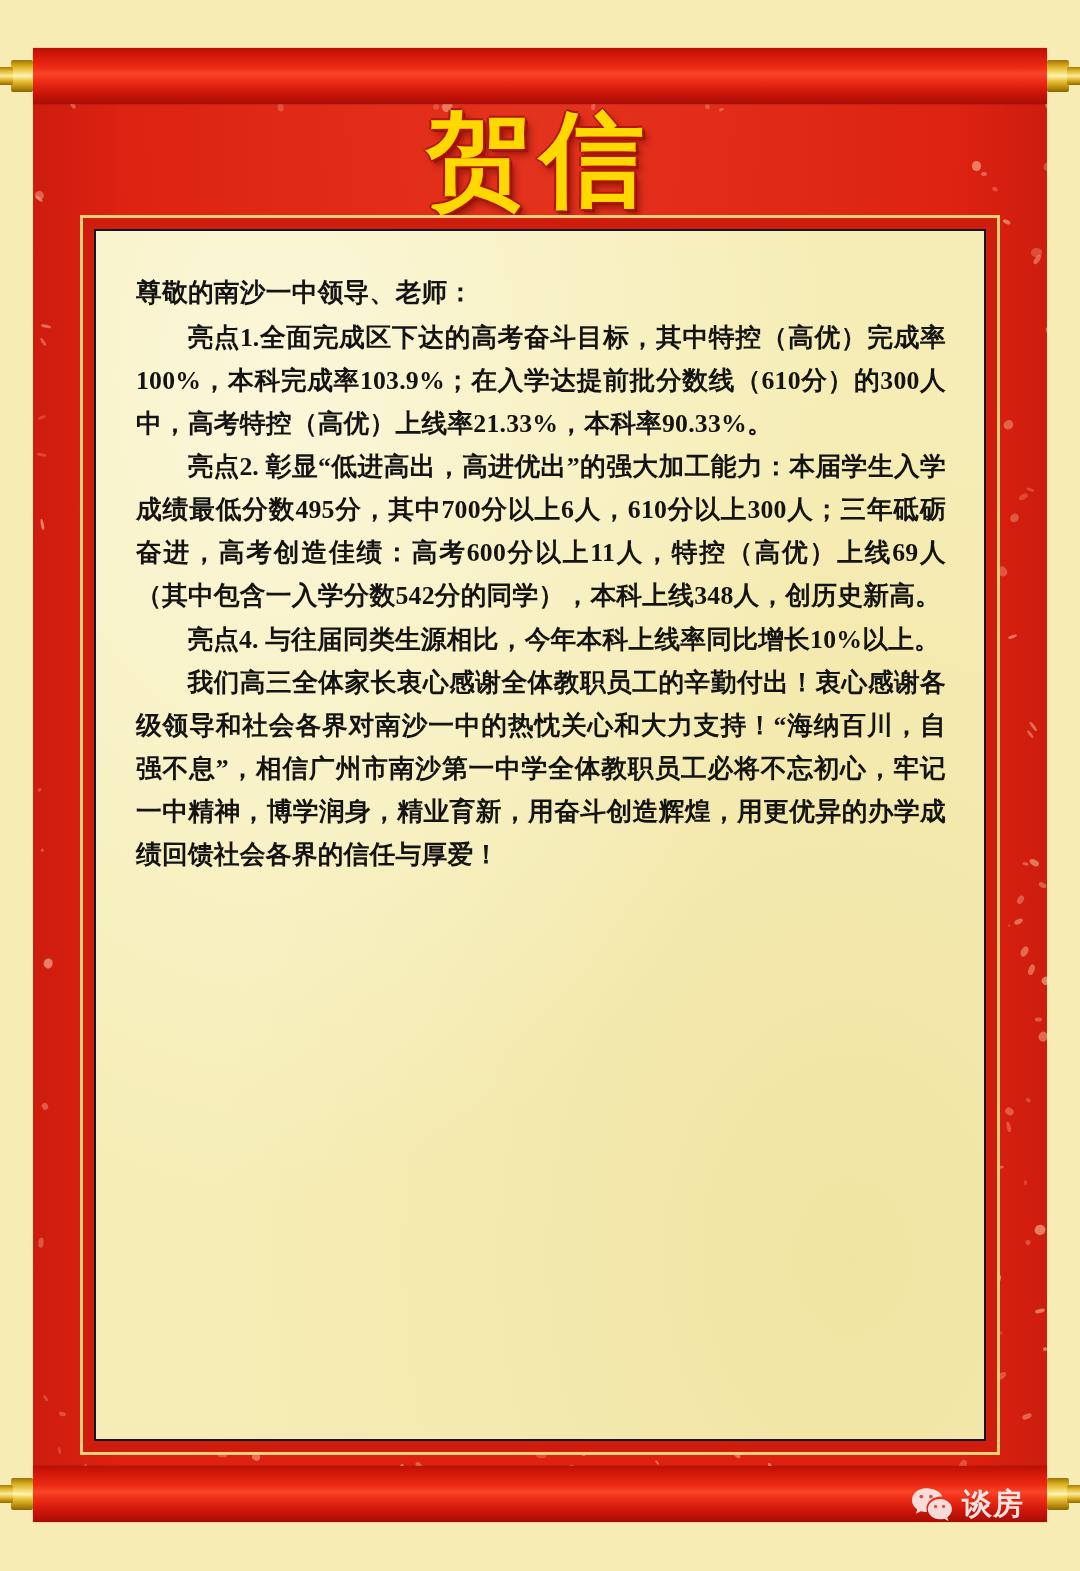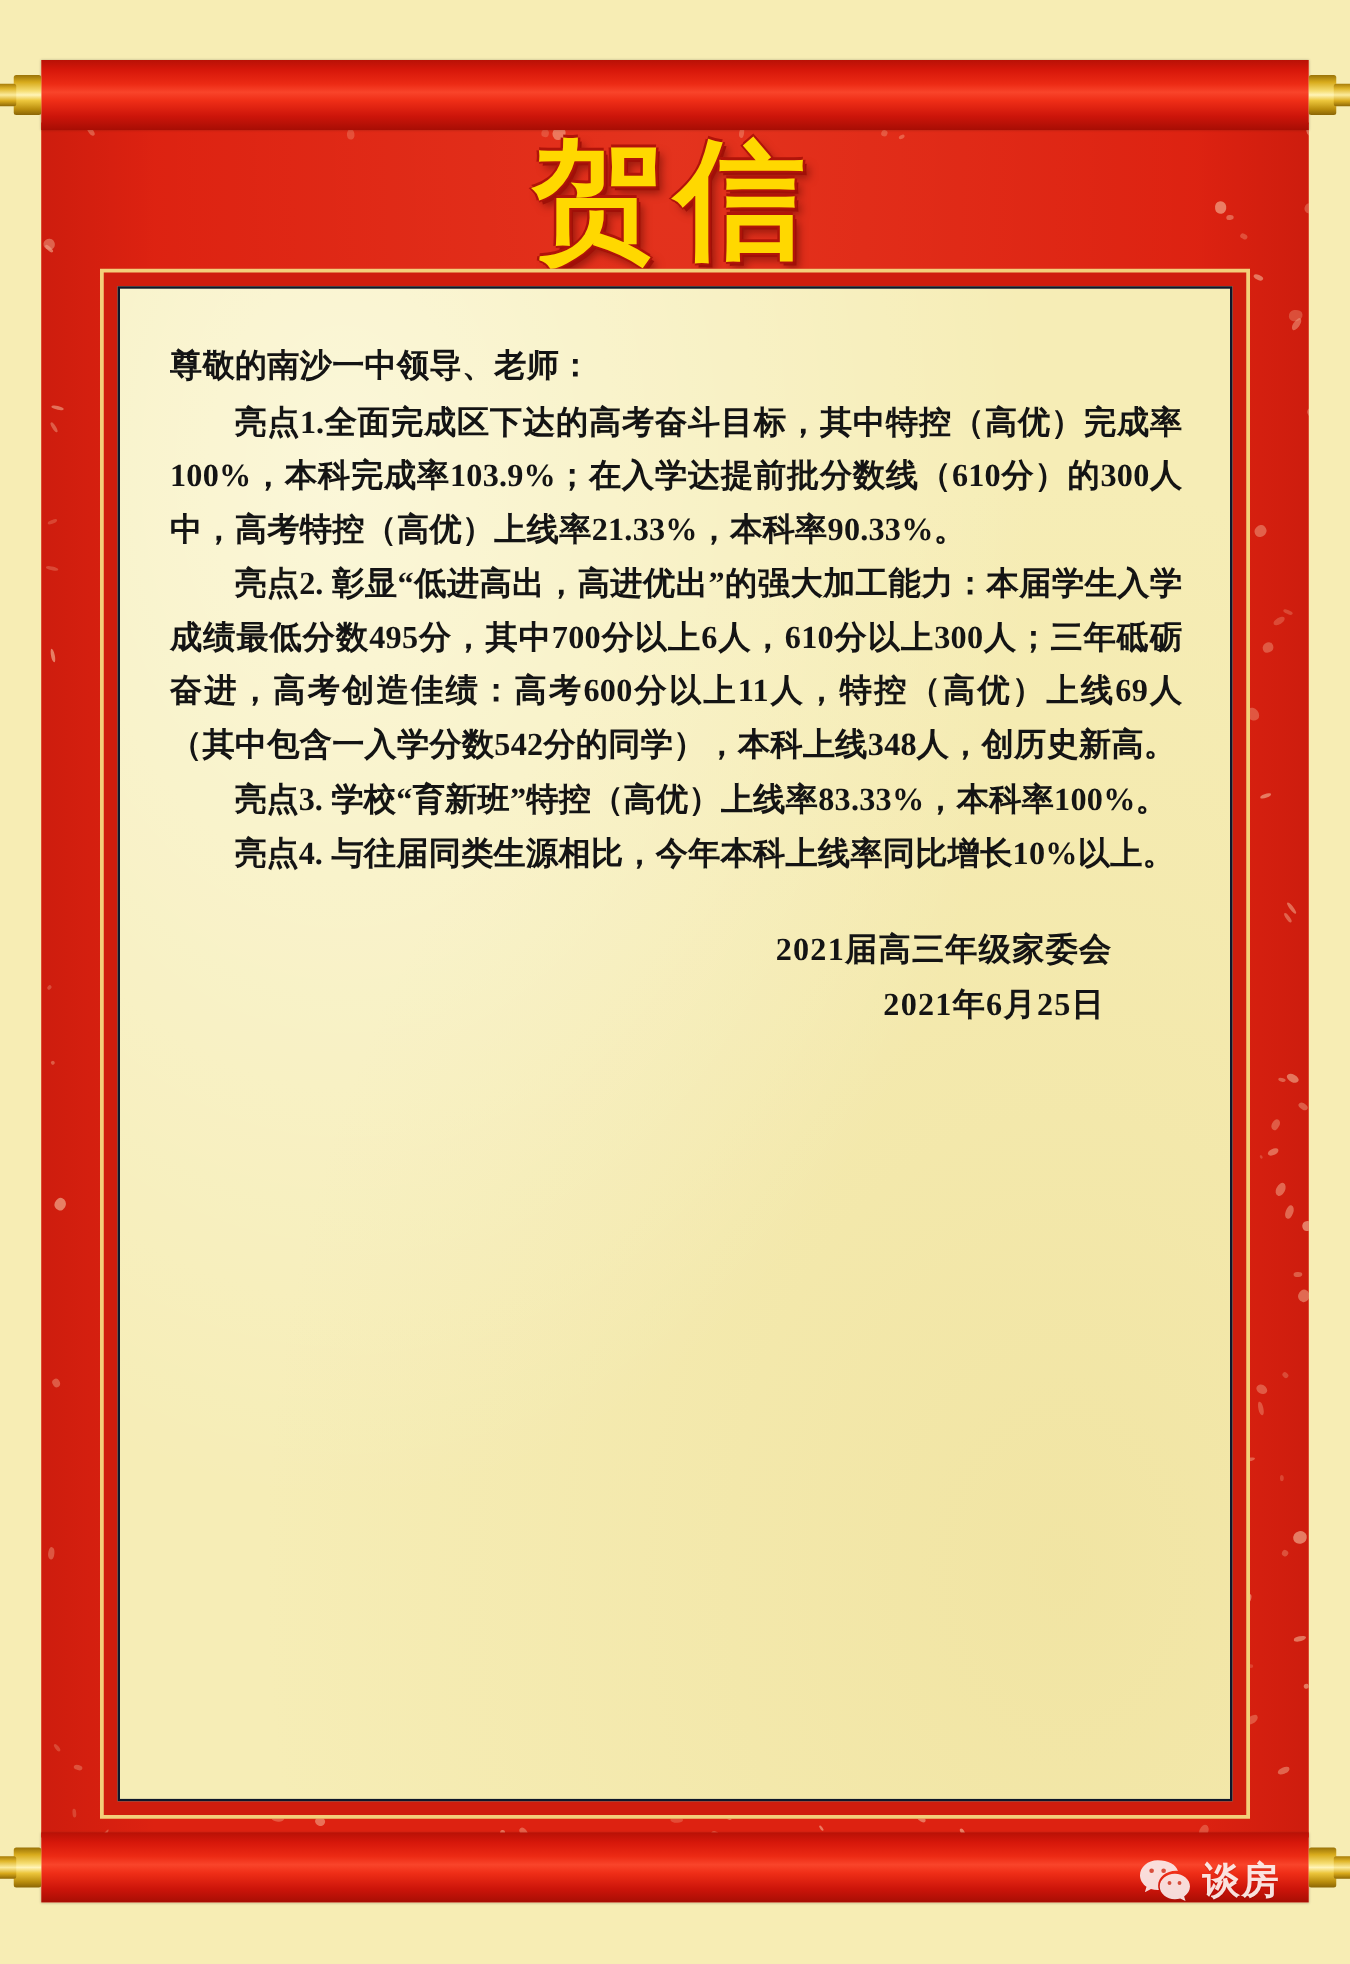--- a/index.html
+++ b/index.html
@@ -416,30 +416,26 @@
         <div class="paper">
           <div class="letter" id="letter" style="font-size: 25.75px; line-height: 43.06px;">
 
             <p class="salutation">尊敬的南沙一中领导、老师：</p>
 
 
             <p class="para"><span class="hl">亮点1</span><span>.全面完成区下达的高考奋斗目标，其中特控（高优）完成率100%，本科完成率103.9%；在入学达提前批分数线（610分）的300人中，高考特控（高优）上线率21.33%，本科率90.33%。</span></p>
 
             <p class="para"><span class="hl">亮点2</span><span>. 彰显“低进高出，高进优出”的强大加工能力：本届学生入学成绩最低分数495分，其中700分以上6人，610分以上300人；三年砥砺奋进，高考创造佳绩：高考600分以上11人，特控（高优）上线69人（其中包含一入学分数542分的同学），本科上线348人，创历史新高。</span></p>
 
-            <p class="para"><span class="hl">亮点3</span><span>. 学校“育新班”特控（高优）上线率83.33%，本科率100%。</span></p>
 
             <p class="para"><span class="hl">亮点4</span><span>. 与往届同类生源相比，今年本科上线率同比增长10%以上。</span></p>
 
 
-
-            <div class="sign-block">
-              <p class="sign-line">2021届高三年级家委会</p>
-              <p class="sign-date">2021年6月25日</p>
-            </div>
+            <p class="para">我们高三全体家长衷心感谢全体教职员工的辛勤付出！衷心感谢各级领导和社会各界对南沙一中的热忱关心和大力支持！“海纳百川，自强不息”，相信广州市南沙第一中学全体教职员工必将不忘初心，牢记一中精神，博学润身，精业育新，用奋斗创造辉煌，用更优异的办学成绩回馈社会各界的信任与厚爱！</p>
+
 
           </div>
         </div>
       </div>
     </div>
   </div>
 
   <div class="roller bottom"></div>
   <div class="knob left-knob bot-left">
     <span class="cap"></span>

